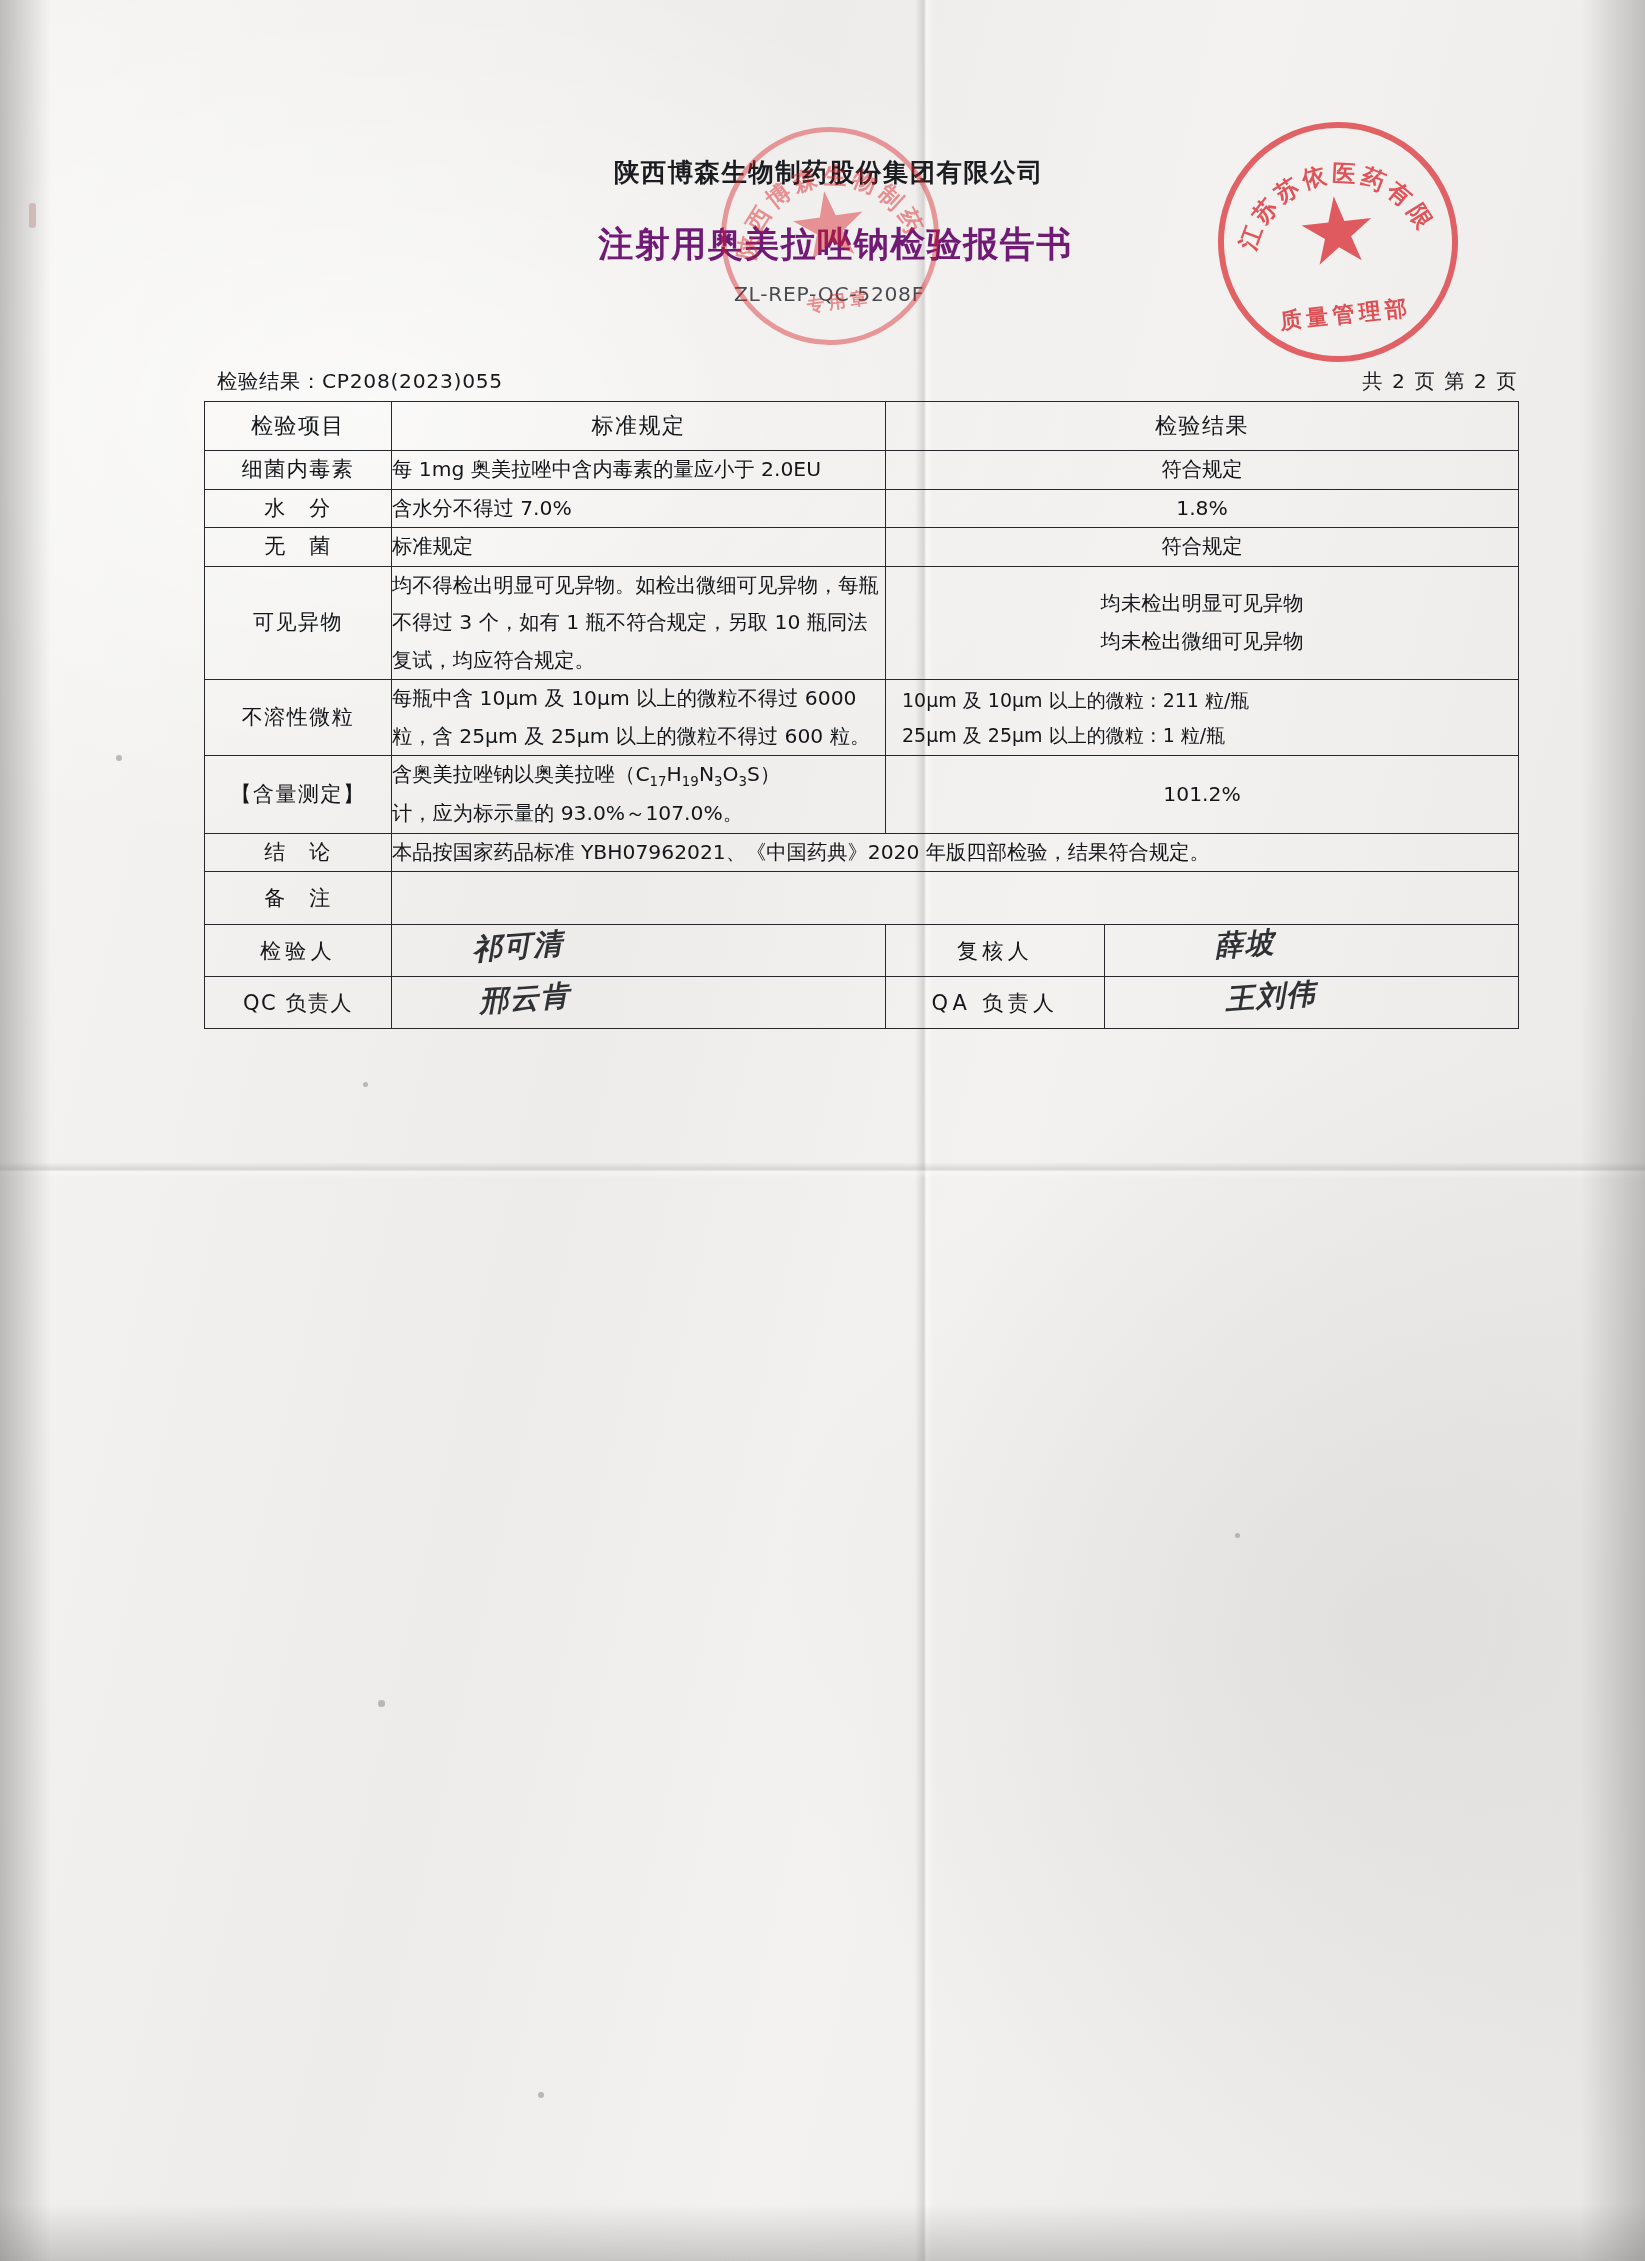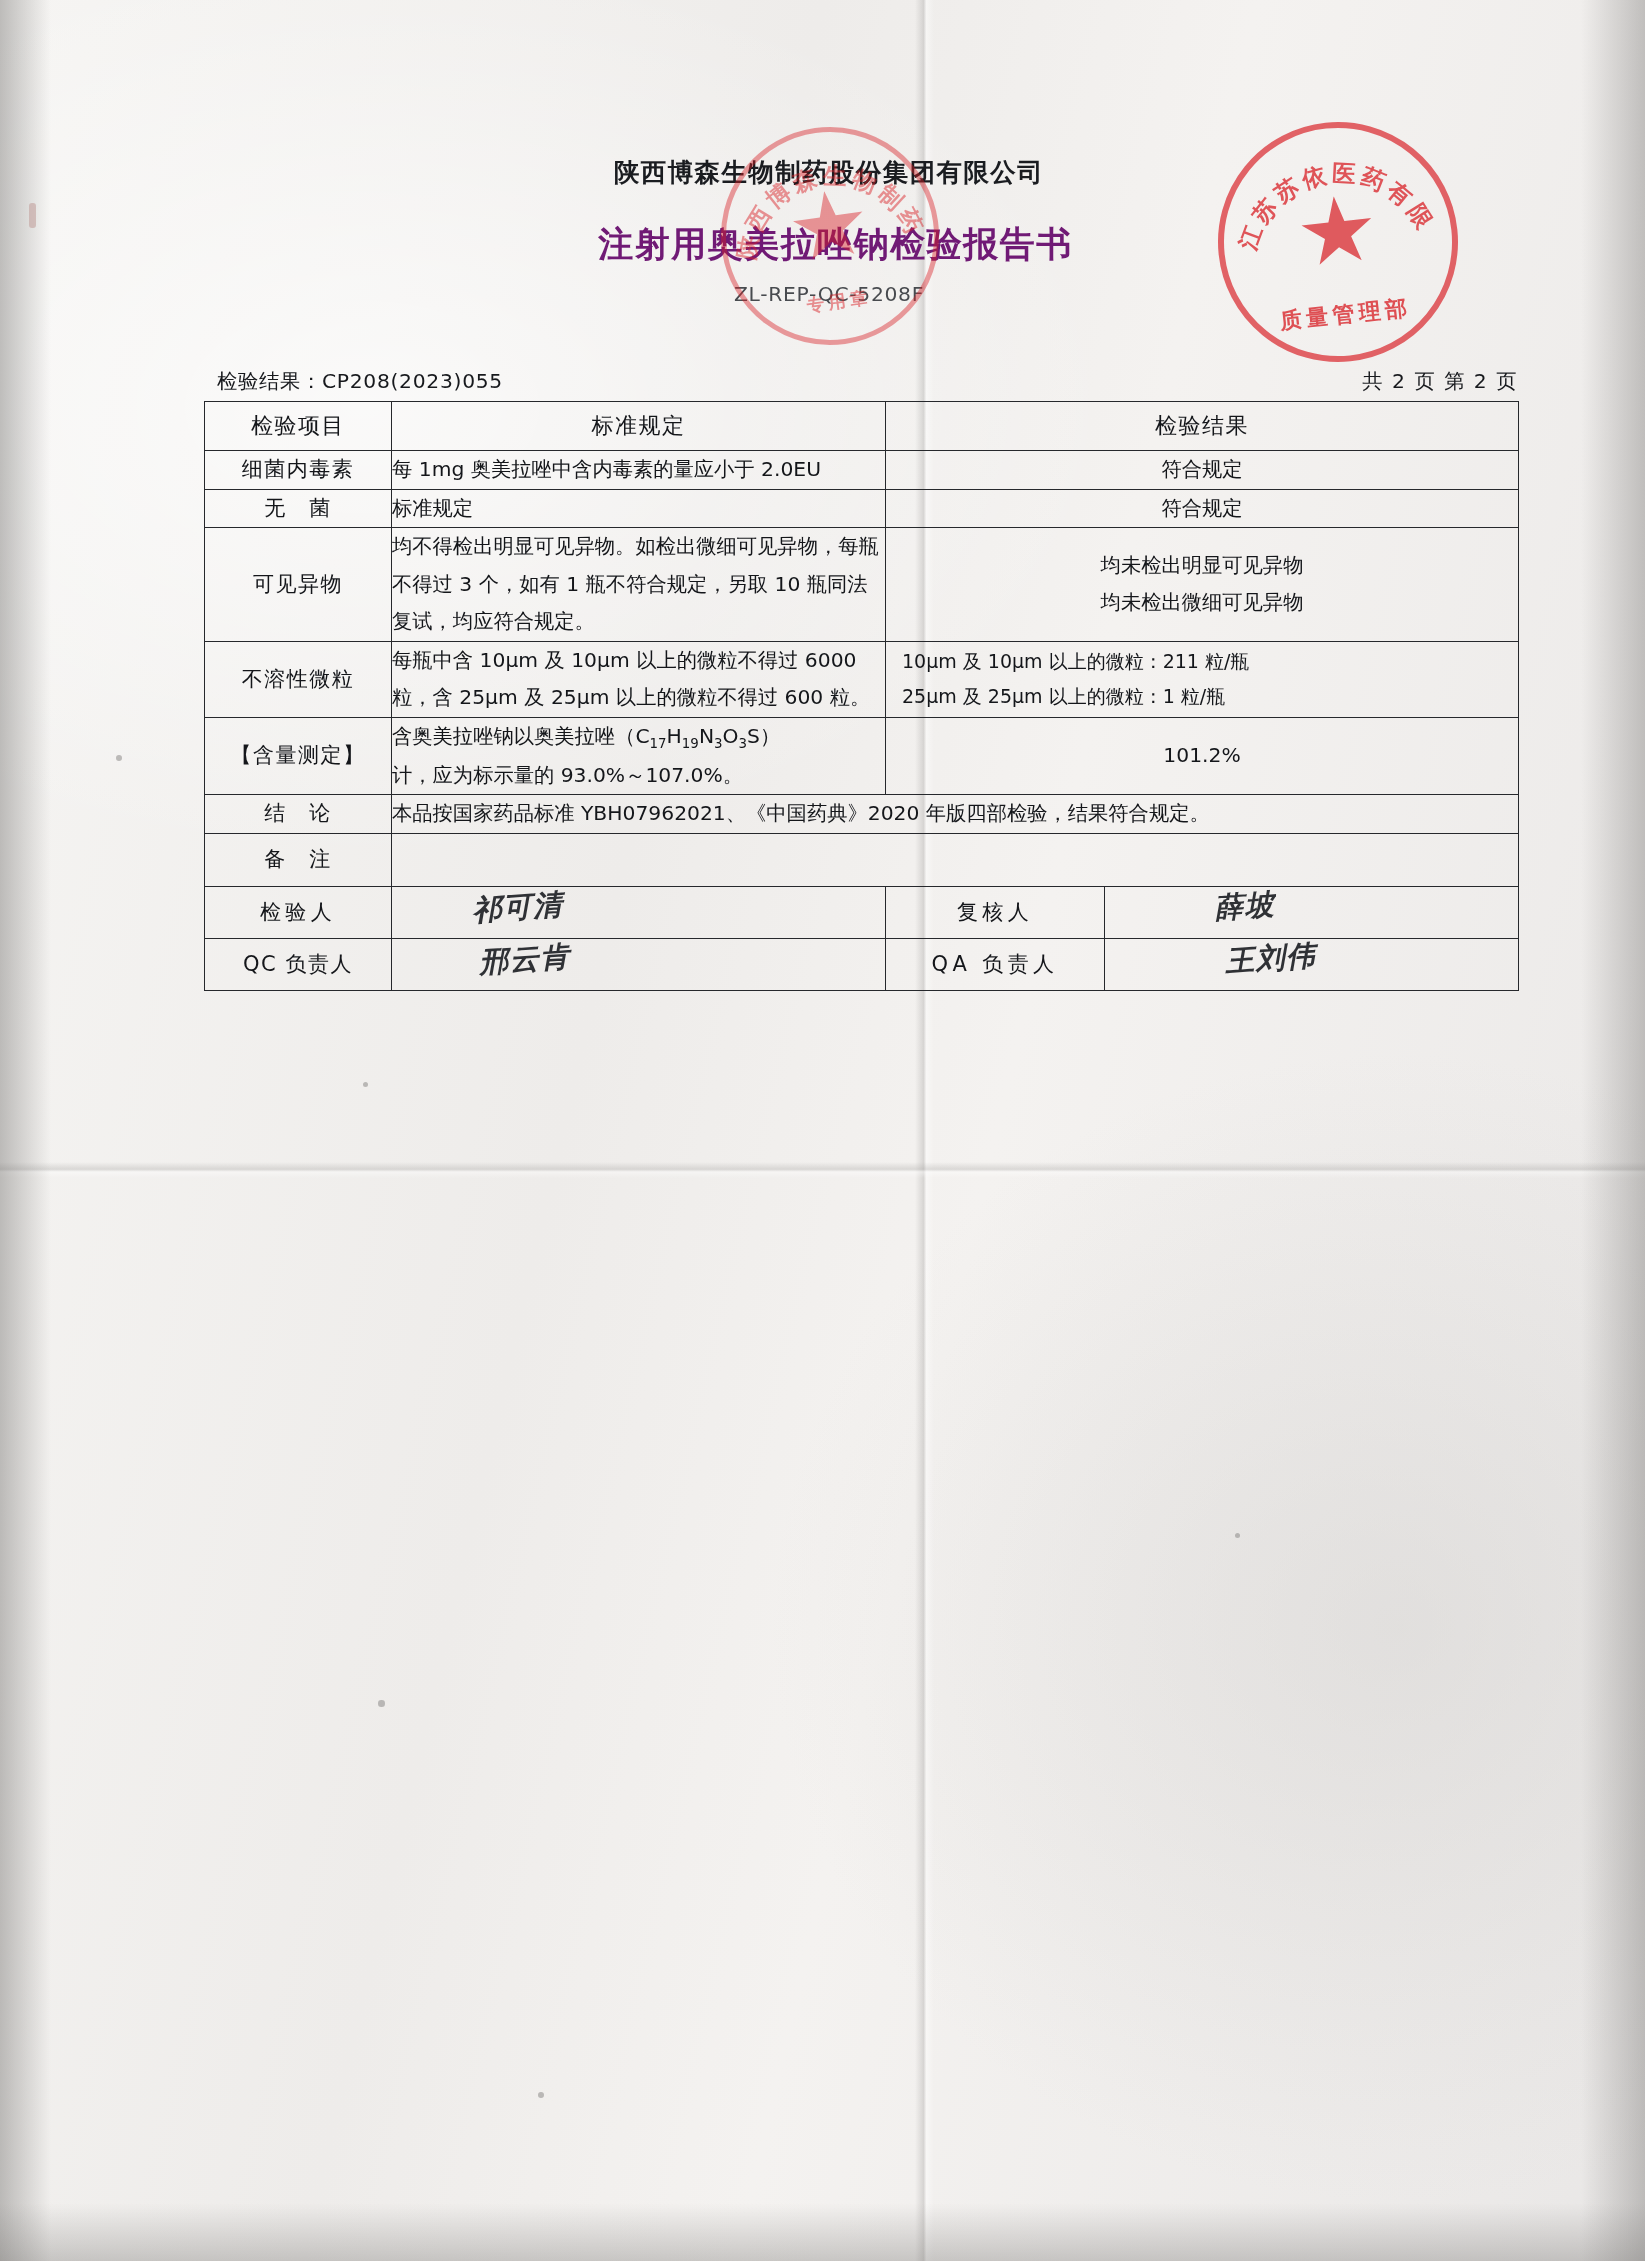--- a/index.html
+++ b/index.html
@@ -286,20 +286,25 @@
           <th class="th-cell">标准规定</th>
           <th class="th-cell">检验结果</th>
         </tr>
 
         <tr>
           <td class="item-cell">细菌内毒素</td>
           <td class="spec-cell">每 1mg 奥美拉唑中含内毒素的量应小于 2.0EU</td>
           <td class="result-cell">符合规定</td>
         </tr>
 
+        <tr>
+          <td class="item-cell">水　分</td>
+          <td class="spec-cell">含水分不得过 7.0%</td>
+          <td class="result-cell">1.8%</td>
+        </tr>
 
         <tr>
           <td class="item-cell">无　菌</td>
           <td class="spec-cell">标准规定</td>
           <td class="result-cell">符合规定</td>
         </tr>
 
 
         <tr>
           <td class="item-cell">可见异物</td>

